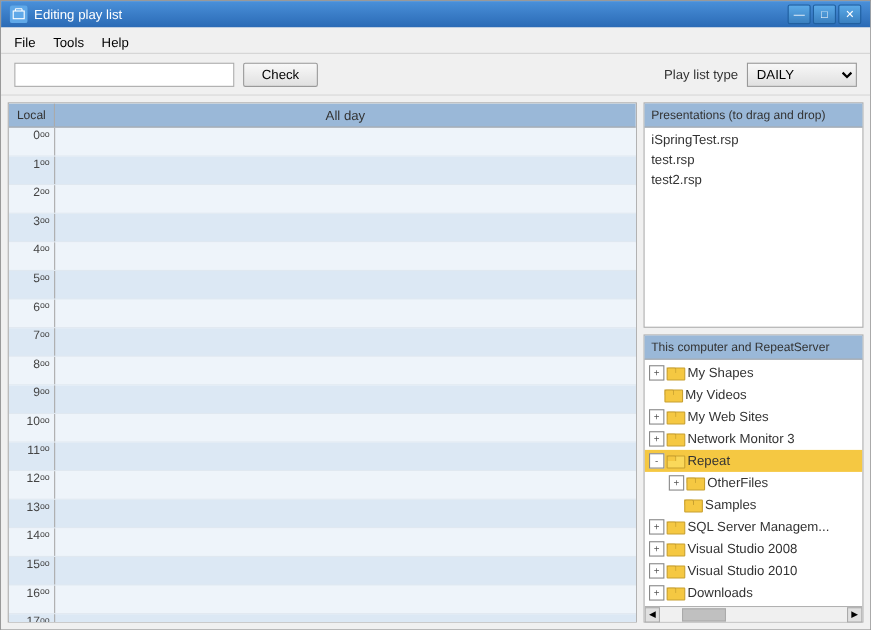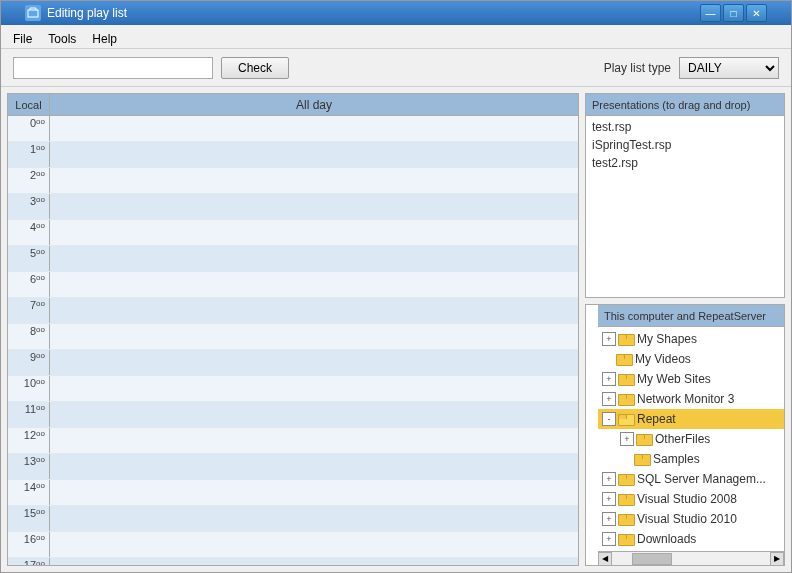--- a/index.html
+++ b/index.html
@@ -22,21 +22,21 @@
       flex-direction: column;
     }
 
     
     .title-bar {
       background: linear-gradient(to bottom, #4a90d9, #2a6ab5);
       color: white;
       height: 24px;
       display: flex;
       align-items: center;
-      padding: 0 24px;
+      padding: 0 8px;
       flex-shrink: 0;
       user-select: none;
     }
     .title-bar-icon {
       width: 16px;
       height: 16px;
       margin-right: 6px;
       background: #5fa8e8;
       border-radius: 2px;
       display: flex;
@@ -251,21 +251,20 @@
       cursor: pointer;
     }
 
     
     .computer-panel {
       border: 1px solid #aaa;
       background: white;
       display: flex;
       flex-direction: column;
       flex: 1;
-      padding-left: 12px;
     }
     .computer-header {
       background: #9ab8d8;
       height: 22px;
       display: flex;
       align-items: center;
       padding: 0 6px;
       font-size: 11px;
       color: #333;
       flex-shrink: 0;
@@ -495,22 +494,22 @@
     <div class="time-content"></div>
   </div>
         </div>
     </div>
 
     <div class="right-panel">
 
       <div class="presentations-panel">
         <div class="panel-header">Presentations (to drag and drop)</div>
         <div class="presentations-list" id="presentations-list">
-        <div class="presentation-item">test.rsp</div>
-            <div class="presentation-item">iSpringTest.rsp</div>
+        <div class="presentation-item">iSpringTest.rsp</div>
+            <div class="presentation-item">test.rsp</div>
             <div class="presentation-item">test2.rsp</div>
           </div>
       </div>
 
       <div class="computer-panel">
         <div class="computer-header">This computer and RepeatServer</div>
         <div class="computer-tree" id="computer-tree">
         <div class="tree-item">
               <div class="tree-expand">+</div>
               <div class="folder-icon"></div>

